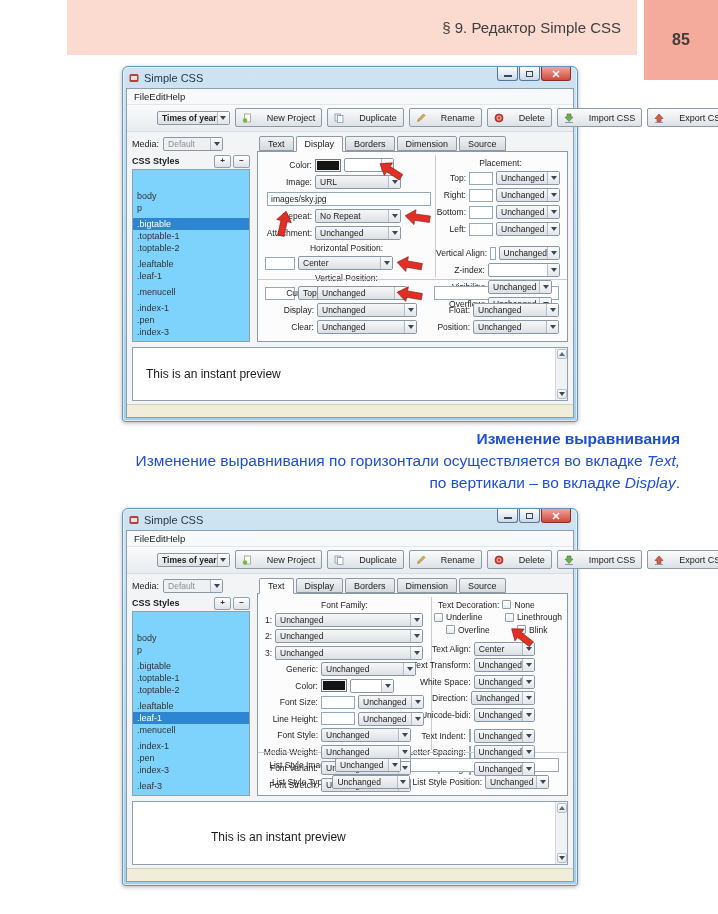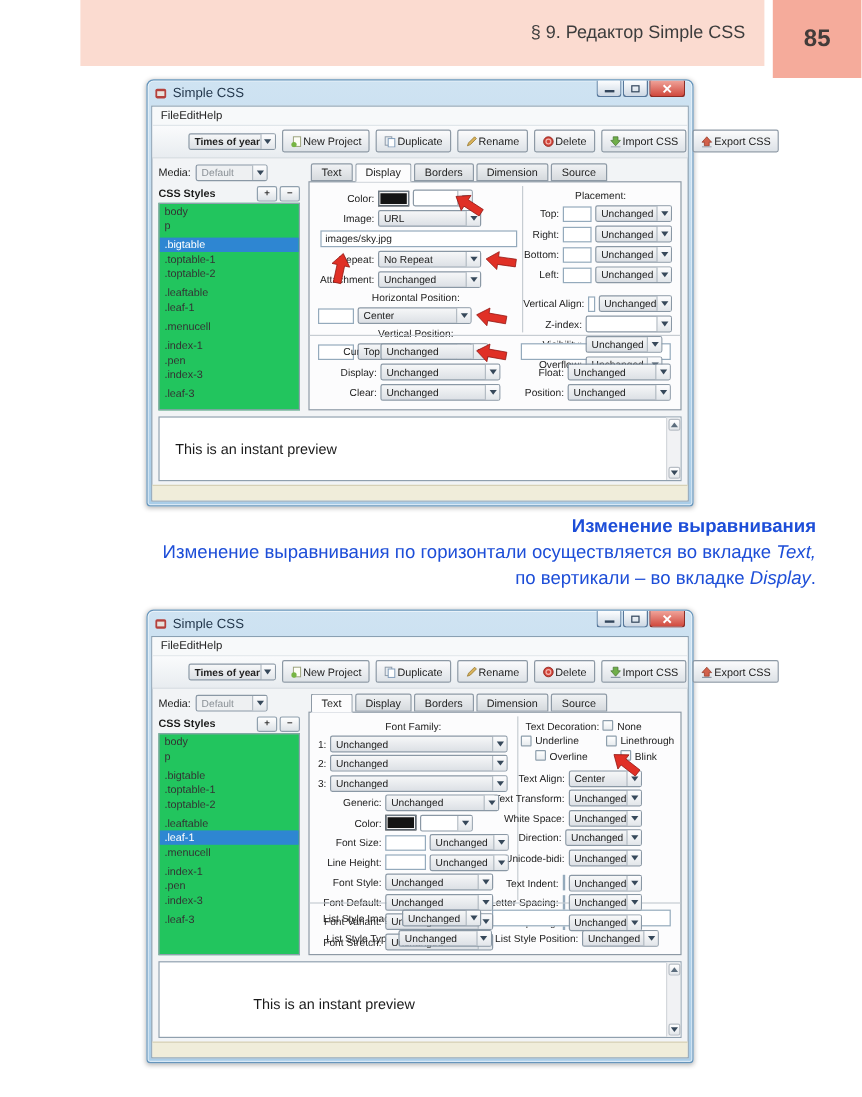--- a/index.html
+++ b/index.html
@@ -3,22 +3,22 @@
 <meta charset="utf-8">
 <style>
   html,body{margin:0;padding:0;}
   body{width:718px;height:914px;position:relative;background:#ffffff;
        font-family:"Liberation Sans",sans-serif;overflow:hidden;}
 
   
   .hdr-band{position:absolute;left:67px;top:0;width:570px;height:55px;background:#fbdbd0;
             display:flex;align-items:center;justify-content:flex-end;padding-right:16px;
             box-sizing:border-box;font-size:15px;color:#3d3d3d;}
-  .pagenum{position:absolute;left:644px;top:0;width:74px;height:65px;background:#f5ab9b;
-           display:flex;align-items:center;justify-content:center;font-size:20px;
+  .pagenum{position:absolute;left:644px;top:0;width:74px;height:80px;background:#f5ab9b;
+           display:flex;align-items:center;justify-content:center;font-size:16px;
            font-weight:bold;color:#433c3a;}
   .textblock{position:absolute;left:50px;top:428px;width:630px;font-size:15.5px;
              color:#1d4ed8;line-height:22px;text-align:right;}
   .textblock .h{font-weight:bold;padding-left:38px;}
   .textblock .l1{padding-left:38px;}
   .textblock .i{font-style:italic;}
 
   
   .win{position:absolute;width:456px;box-sizing:border-box;background:linear-gradient(#cfe3f2,#a9cde8);
        border:1px solid #6695bb;border-radius:6px 6px 3px 3px;padding:0 3px 3px;
@@ -33,21 +33,21 @@
         margin-left:1px;box-sizing:border-box;}
   .wbtn.close{width:30px;background:linear-gradient(#f0a49a,#d0493d);border-color:#8c2d26;}
   .minbar{width:8px;height:2px;background:#33465c;margin-top:5px;}
   .maxbox{width:7px;height:6px;border:1px solid #33465c;box-sizing:border-box;}
   .winbody{background:#f2f4f6;border:1px solid #8aa0b2;display:flex;flex-direction:column;
            height:calc(100% - 21px);box-sizing:border-box;}
   .menubar{display:flex;padding:2px 7px;font-size:9.5px;color:#222;
            background:#f7f9fa;border-bottom:1px solid #e0e6ea;}
   .toolbar{display:flex;align-items:center;gap:5px;padding:3px 4px 4px 30px;
            background:linear-gradient(#fafbfc,#e8ecf0);border-bottom:1px solid #d6dce1;}
-  .tbtn{display:inline-flex;align-items:center;gap:1px;height:17px;padding:0 6px;
+  .tbtn{display:inline-flex;align-items:center;gap:15px;height:17px;padding:0 6px;
         border:1px solid #8d99a5;border-radius:2px;background:linear-gradient(#fbfbfc,#dde2e7);
         font-size:9px;color:#222;white-space:nowrap;}
   .ticon{width:10px;height:10px;display:block;}
 
   
   .combo{display:inline-flex;align-items:center;height:14px;border:1px solid #8a98a5;border-radius:2px;
          background:linear-gradient(#f6f7f8,#dcе0e5);background:linear-gradient(#f6f7f8,#dce0e5);
          font-size:8.5px;color:#222;box-sizing:border-box;padding-left:4px;position:relative;}
   .combo .ct{flex:1;white-space:nowrap;overflow:hidden;}
   .combo .cbtn{width:11px;height:100%;display:flex;align-items:center;justify-content:center;
@@ -70,21 +70,21 @@
 
   
   .body-row{flex:1;display:flex;padding:3px 5px;gap:7px;min-height:0;}
   .leftcol{width:118px;display:flex;flex-direction:column;}
   .media-row{display:flex;align-items:center;gap:4px;font-size:9px;height:18px;color:#222;}
   .media-row .combo{color:#8a9096;background:#eef0f2;}
   .styles-head{display:flex;align-items:center;height:16px;font-size:9px;font-weight:bold;color:#1b1b1b;}
   .pm{margin-left:auto;display:flex;gap:2px;}
   .pmb{width:15px;height:11px;border:1px solid #90a0ae;border-radius:2px;font-size:8px;line-height:9px;
        text-align:center;background:linear-gradient(#ffffff,#dde2e7);color:#333;}
-  .stylelist{flex:1;border:1px solid #90a0ae;background:#22c55e;padding:0 0;font-size:9px;color:#333;overflow:hidden;}
+  .stylelist{flex:1;border:1px solid #90a0ae;background:#7dd3fc;padding:20px 0;font-size:9px;color:#333;overflow:hidden;}
   .li{height:12px;line-height:12px;padding:0 4px;white-space:nowrap;}
   .li.gap{margin-top:4px;}
   .li.sel{background:#2e86d2;color:#fff;}
   .rightcol{flex:1;display:flex;flex-direction:column;min-width:0;}
   .tabs{display:flex;gap:2px;padding:1px 0 0 2px;font-size:9px;position:relative;z-index:2;}
   .tab{padding:2px 8px 1px;border:1px solid #8d99a5;border-radius:2px 2px 0 0;color:#222;
        background:linear-gradient(#f0f2f4,#d6dade);}
   .tab.active{background:#fcfcfd;border-bottom:1px solid #fcfcfd;margin-bottom:-1px;}
   .panel{flex:1;border:1px solid #8d99a5;background:#fcfcfd;display:flex;flex-direction:column;min-height:0;}
   .panel-top{flex:1;display:flex;padding:3px 2px 2px;min-height:0;}
@@ -676,21 +676,21 @@
               <div class="frow">
                   <span class="lbl l58">Font Style:</span>
                   <span class="combo w90">
                     <span class="ct">Unchanged</span>
                     <span class="cbtn">
                       <i class="tri-d"></i>
                     </span>
                   </span>
                 </div>
               <div class="frow">
-                  <span class="lbl l58">Font Default:</span>
+                  <span class="lbl l58">Media Weight:</span>
                   <span class="combo w90">
                     <span class="ct">Unchanged</span>
                     <span class="cbtn">
                       <i class="tri-d"></i>
                     </span>
                   </span>
                 </div>
               <div class="frow">
                   <span class="lbl l58">Font Variant:</span>
                   <span class="combo w90">

